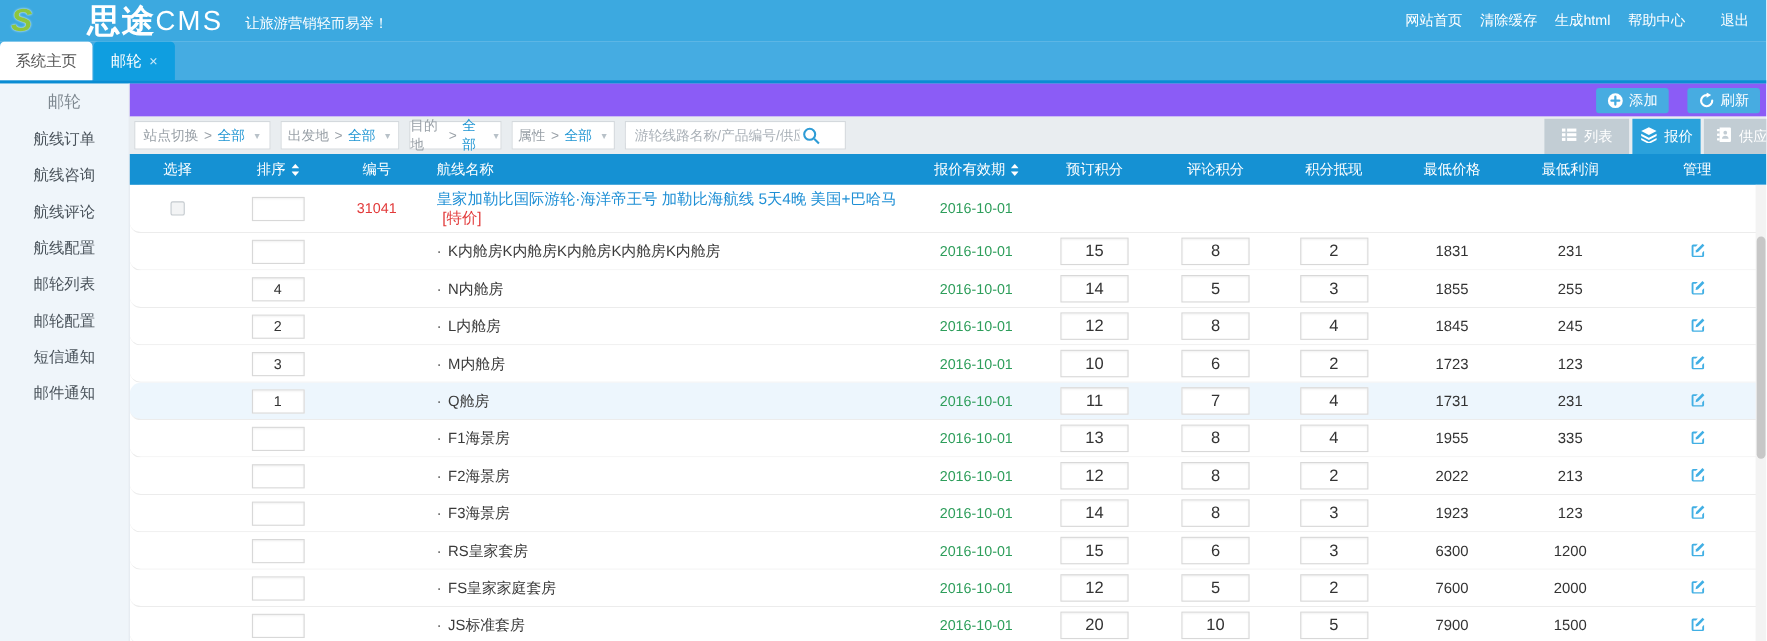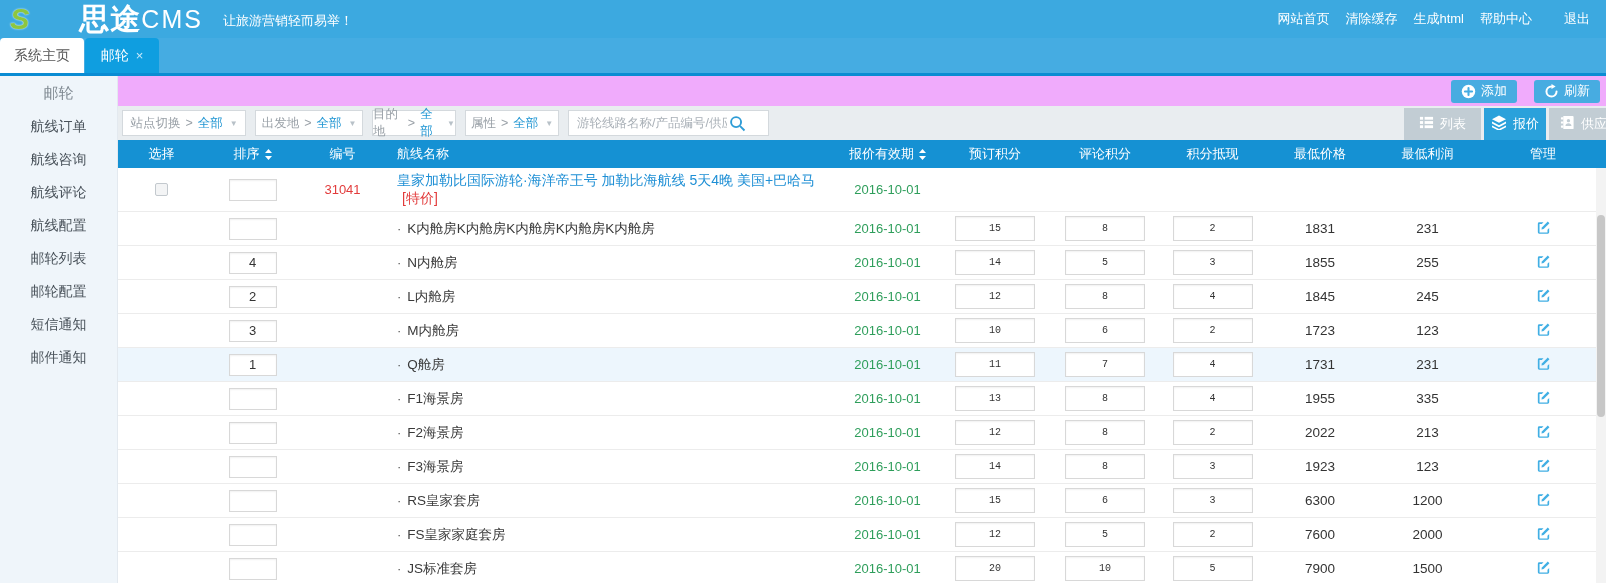--- a/index.html
+++ b/index.html
@@ -29,21 +29,21 @@
   
   .body-wrap { display:flex; height:507px; }
   .sidebar { width:118px; background:#EFF5FA; border-right:1px solid #E3E9EF; flex:none; }
   .sidebar-title { height:34px; line-height:34px; text-align:center; color:#7E8890; font-size:15px; }
   .side-item { height:33px; line-height:33px; text-align:center; font-size:14px; color:#49525A; cursor:pointer; }
   .side-item.active { background:#3FA7DC; color:#fff; border-left:4px solid #1E82C0; padding-right:4px; }
 
   .main { flex:1; position:relative; width:1487px; }
 
   
-  .action-strip { height:30px; background:#f0abfc; display:flex; align-items:center; justify-content:flex-end; gap:17px; padding-right:6px; }
+  .action-strip { height:30px; background:#8b5cf6; display:flex; align-items:center; justify-content:flex-end; gap:17px; padding-right:6px; }
   .btn { height:23px; background:#47ACE1; border:none; border-radius:3px; color:#fff; font-size:13px;
          display:inline-flex; align-items:center; gap:5px; padding:0 10px; cursor:pointer; font-family:inherit; }
   .btn .icon { display:inline-flex; align-items:center; }
 
   
   .filter-bar { height:34px; background:#E9EDF0; display:flex; align-items:center; gap:9px; padding-left:4px; position:relative; }
   .filter-box { height:26px; background:#fff; border:1px solid #D4D9DD; display:flex; align-items:center; justify-content:center;
                 gap:5px; font-size:12.5px; color:#99A0A7; cursor:pointer; flex:none; }
   .filter-box .fv { color:#2196D3; }
   .filter-box .caret { font-size:8px; color:#B8C1C8; margin-left:2px; }
@@ -59,31 +59,31 @@
   .toggle-btn.active { background:#2AA1DB; }
 
   
   .table-header { height:28px; background:#1591D3; display:grid; grid-template-columns:var(--cols); align-items:center;
                   color:#fff; font-size:13px; }
   .th { text-align:center; display:flex; align-items:center; justify-content:center; gap:5px; }
   .th.th-name { justify-content:flex-start; padding-left:12px; }
   .sort-arrows { display:inline-flex; align-items:center; }
 
   .rows { height:415px; overflow:hidden; }
-  .table-row { display:grid; grid-template-columns:var(--cols); align-items:center; border-bottom:1px solid #ECECEC; background:#fff; }
+  .table-row { display:grid; grid-template-columns:var(--cols); align-items:center; border-bottom:1px solid #ECECEC; background:#fff;border-radius:10px; }
   .product-row { height:44px; }
   .cabin-row { height:34px; }
   .cabin-row.highlight { background:#EDF6FD; }
   .cell { text-align:center; font-size:13px; color:#333; }
   .cell-name { text-align:left; padding-left:12px; }
   .checkbox { width:13px; height:13px; border:1px solid #C3C9CE; background:#F3F4F5; border-radius:2px; margin:0 auto; cursor:pointer; }
   .num-input { width:48px; height:22px; border:1px solid #D8D8D8; box-shadow:inset 0 1px 2px rgba(0,0,0,.06);
                text-align:center; font-size:13px; color:#333; display:block; margin:0 auto; font-family:inherit; outline:none; background:#fff; }
-  .pts-input { width:80px; height:25px; border:1px solid #D8D8D8; box-shadow:inset 0 1px 2px rgba(0,0,0,.06);
-               text-align:center; font-size:10px; color:#333; display:block; margin:0 auto; font-family:Liberation Mono, monospace; outline:none; background:#fff; }
+  .pts-input { width:62px; height:25px; border:1px solid #D8D8D8; box-shadow:inset 0 1px 2px rgba(0,0,0,.06);
+               text-align:center; font-size:15px; color:#333; display:block; margin:0 auto; font-family:Liberation Sans, sans-serif; outline:none; background:#fff; }
   .code-red { color:#E23B3B; }
   .name-link { color:#1E8FD5; font-size:14px; text-decoration:none; cursor:pointer; }
   .tag-red { color:#E23B3B; font-size:14px; margin-left:5px; }
   .bullet { color:#555; margin-right:6px; }
   .cabin-name { color:#3A3A3A; font-size:13.5px; }
   .date-green { color:#2E9E5B; }
   .price-txt { font-size:13.5px; }
   .edit-btn { background:none; border:none; cursor:pointer; display:block; margin:0 auto; padding:2px; }
 
   

